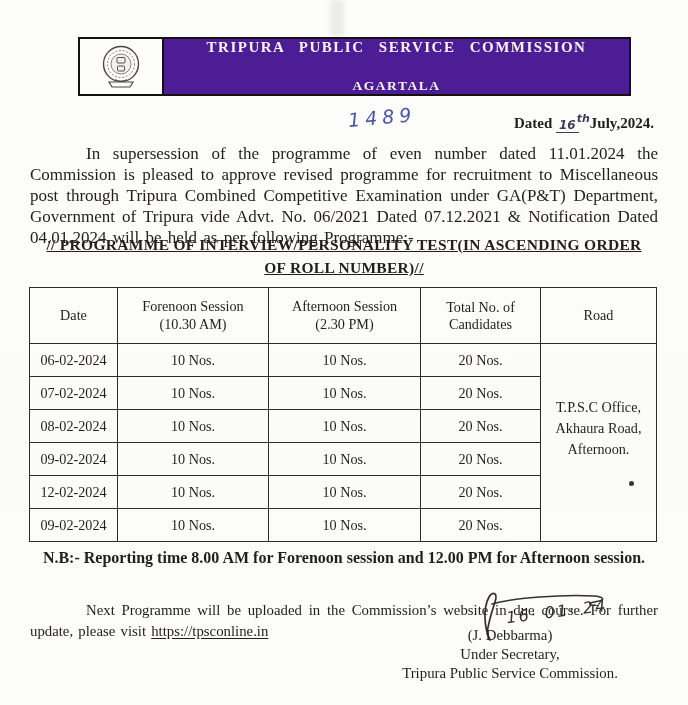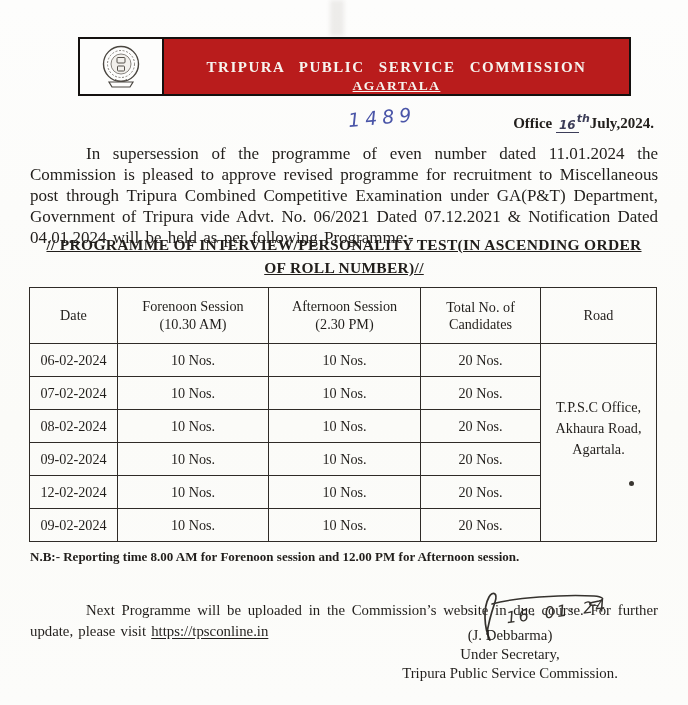--- a/index.html
+++ b/index.html
@@ -26,31 +26,31 @@
     background: #14110f;
   }
   .logo-box {
     width: 84px; height: 100%;
     background: #fdfdfc;
     border-right: 2px solid #14110f;
     display: flex; align-items: center; justify-content: center;
   }
   .banner {
     flex: 1;
-    background: #b91c1c;
+    background: #4c1d95;
     color: #f6f4ef;
     display: flex; flex-direction: column;
-    align-items: center; justify-content: flex-end;
+    align-items: center; justify-content: space-between;
     text-align: center;
   }
   .banner .org {
     font-weight: 700; font-size: 15px; letter-spacing: 1.5px; word-spacing: 9px;
   }
   .banner .city {
-    font-weight: 700; font-size: 13.5px; letter-spacing: 1.5px; margin-top: 2px; text-decoration: underline;
+    font-weight: 700; font-size: 13.5px; letter-spacing: 1.5px; margin-top: 2px;
   }
 
   
   .ref-line {
     position: absolute; left: 36px; top: 106px; width: 620px; height: 34px;
     font-size: 15px; font-weight: 600;
   }
   .memo-no { position: absolute; left: 0; top: 6px; white-space: nowrap; }
   .memo-hand {
     position: absolute; left: 312px; top: 0px;
@@ -114,21 +114,22 @@
   .venue-cell { position: relative; }
   .venue-text { line-height: 21px; position: relative; top: -14px; }
   .venue-dot {
     position: absolute; right: 22px; bottom: 55px;
     width: 5px; height: 5px; border-radius: 50%; background: #3a3631;
   }
 
   
   .nb-note {
     position: absolute; left: 30px; top: 549px; width: 628px;
-    font-weight: 700; font-size: 13px;
+    text-align: center;
+    font-weight: 700; font-size: 16px;
   }
 
   
   .footer-para {
     position: absolute; left: 30px; top: 600px; width: 628px;
     font-size: 14.8px; line-height: 21px;
     text-align: justify; text-indent: 56px;
     word-spacing: 1.5px;
   }
   .footer-link {
@@ -175,21 +176,21 @@
       </svg>
     </div>
     <div class="banner">
       <div class="org">TRIPURA  PUBLIC  SERVICE  COMMISSION</div>
       <div class="city">AGARTALA</div>
     </div>
   </div>
 
   <div class="ref-line">
     <span class="memo-hand">1489</span>
-    <span class="dated-group"><span>Office</span>&nbsp;<span class="date-hand">16</span><span class="date-sup">th</span><span>July,2024.</span></span>
+    <span class="dated-group"><span>Dated</span>&nbsp;<span class="date-hand">16</span><span class="date-sup">th</span><span>July,2024.</span></span>
   </div>
 
   <p class="intro">In supersession of the programme of even number dated 11.01.2024 the Commission is pleased to approve revised programme for  recruitment to Miscellaneous post through Tripura Combined Competitive Examination under GA(P&amp;T) Department, Government of Tripura vide  Advt. No. 06/2021 Dated 07.12.2021 &amp; Notification Dated 04.01.2024 will be held as per following Programme:-</p>
 
   <div class="prog-title">// PROGRAMME OF INTERVIEW/PERSONALITY TEST(IN ASCENDING ORDER OF ROLL NUMBER)//</div>
 
   <table class="schedule">
     <colgroup>
       <col class="col-date">
         <col class="col-fore">
@@ -206,21 +207,21 @@
         <th><span>Road</span></th>
       </tr>
     </thead>
     <tbody>
       <tr>
         <td>06-02-2024</td>
         <td>10 Nos.</td>
         <td>10 Nos.</td>
         <td>20 Nos.</td>
         <td class="venue-cell" rowspan="6">
-          <div class="venue-text">T.P.S.C Office, Akhaura Road, Agartala.</div>
+          <div class="venue-text">T.P.S.C Office, Akhaura Road, Afternoon.</div>
           <span class="venue-dot"></span>
         </td>
       </tr>
       <tr>
         <td>07-02-2024</td>
         <td>10 Nos.</td>
         <td>10 Nos.</td>
         <td>20 Nos.</td>
       </tr>
       <tr>

